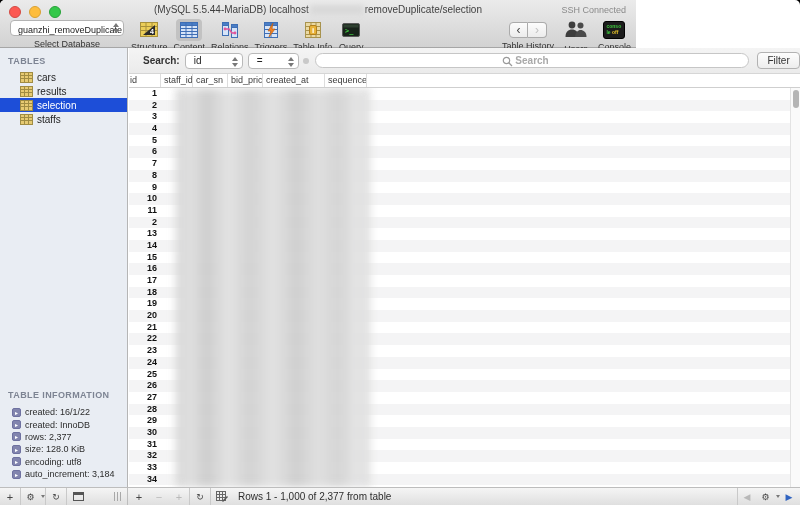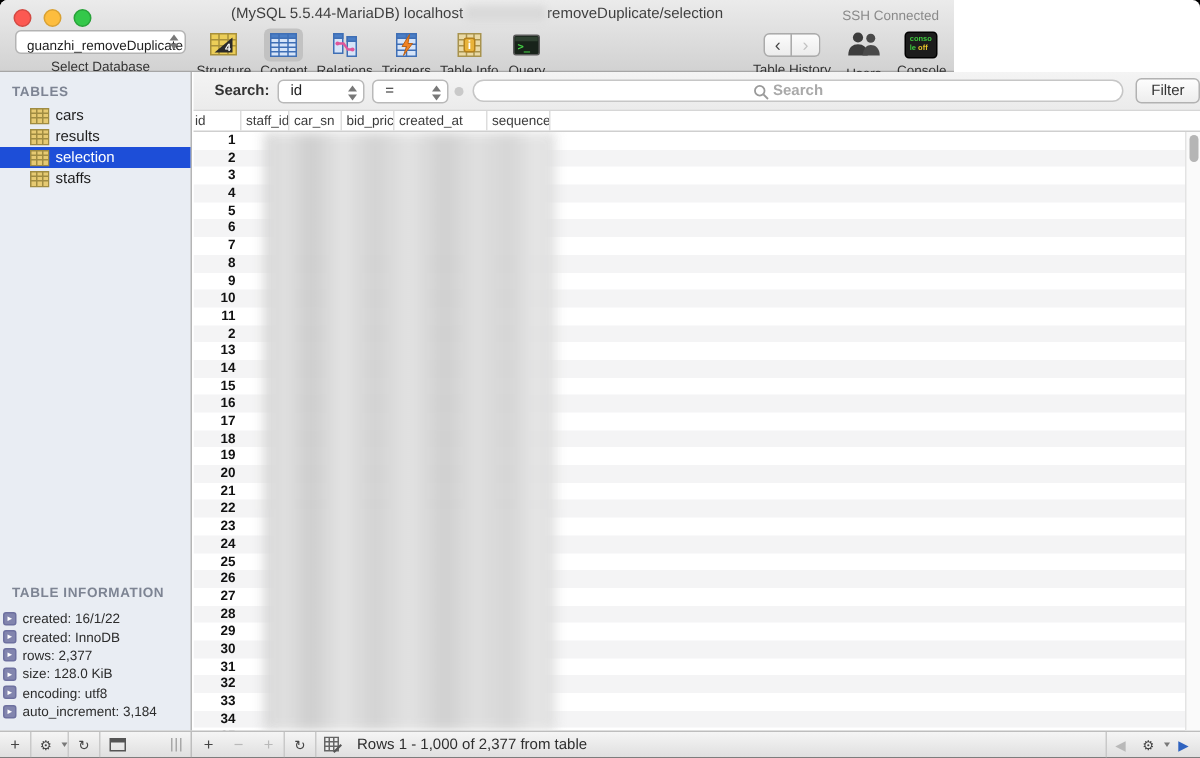--- a/index.html
+++ b/index.html
@@ -51,21 +51,21 @@
   .console-box .l2 b { color:#e7c32a; }
 
   
   .main { position:absolute; left:0; top:48px; width:800px; height:439px; }
   .sidebar { position:absolute; left:0; top:0; width:128px; height:439px; background:#e9edf3; border-right:1px solid #b5b5b5; }
   .side-header { font-size:9px; font-weight:bold; color:#7d8493; letter-spacing:0.4px; margin:8px 0 4px 8px; }
   .side-item { height:14px; display:flex; align-items:center; padding-left:20px; font-size:10px; color:#1e1e1e; }
   .side-item.selected { background:#1d4ed8; color:#fff; }
   .side-item svg { margin-right:4px; flex:none; }
   .tinfo { position:absolute; left:0; top:334px; width:100%; }
-  .tinfo-item { height:12.4px; display:flex; align-items:center; padding-left:2px; font-size:9px; color:#2c2c2c; }
+  .tinfo-item { height:12.4px; display:flex; align-items:center; padding-left:12px; font-size:9px; color:#2c2c2c; }
   .tinfo-badge { width:9px; height:9px; background:#8285ae; border:1px solid #6e71a0; border-radius:2px;
                  color:#fff; font-size:6px; line-height:8px; text-align:center; margin-right:4px; flex:none; }
 
   .content { position:absolute; left:129px; top:0; width:671px; height:439px; background:#fff; }
   .filterbar { position:absolute; left:0; top:0; width:100%; height:26px;
                background:linear-gradient(#f4f4f4,#ebebeb); border-bottom:1px solid #d6d6d6;
                display:flex; align-items:center; }
   .search-label { font-size:10px; font-weight:bold; color:#333; margin-left:14px; }
   .popup { height:16px; background:#fff; border:1px solid #b9b9b9; border-radius:4px; position:relative;
            display:flex; align-items:center; font-size:10px; color:#222; padding:0 16px 0 8px; margin-left:5px; }

